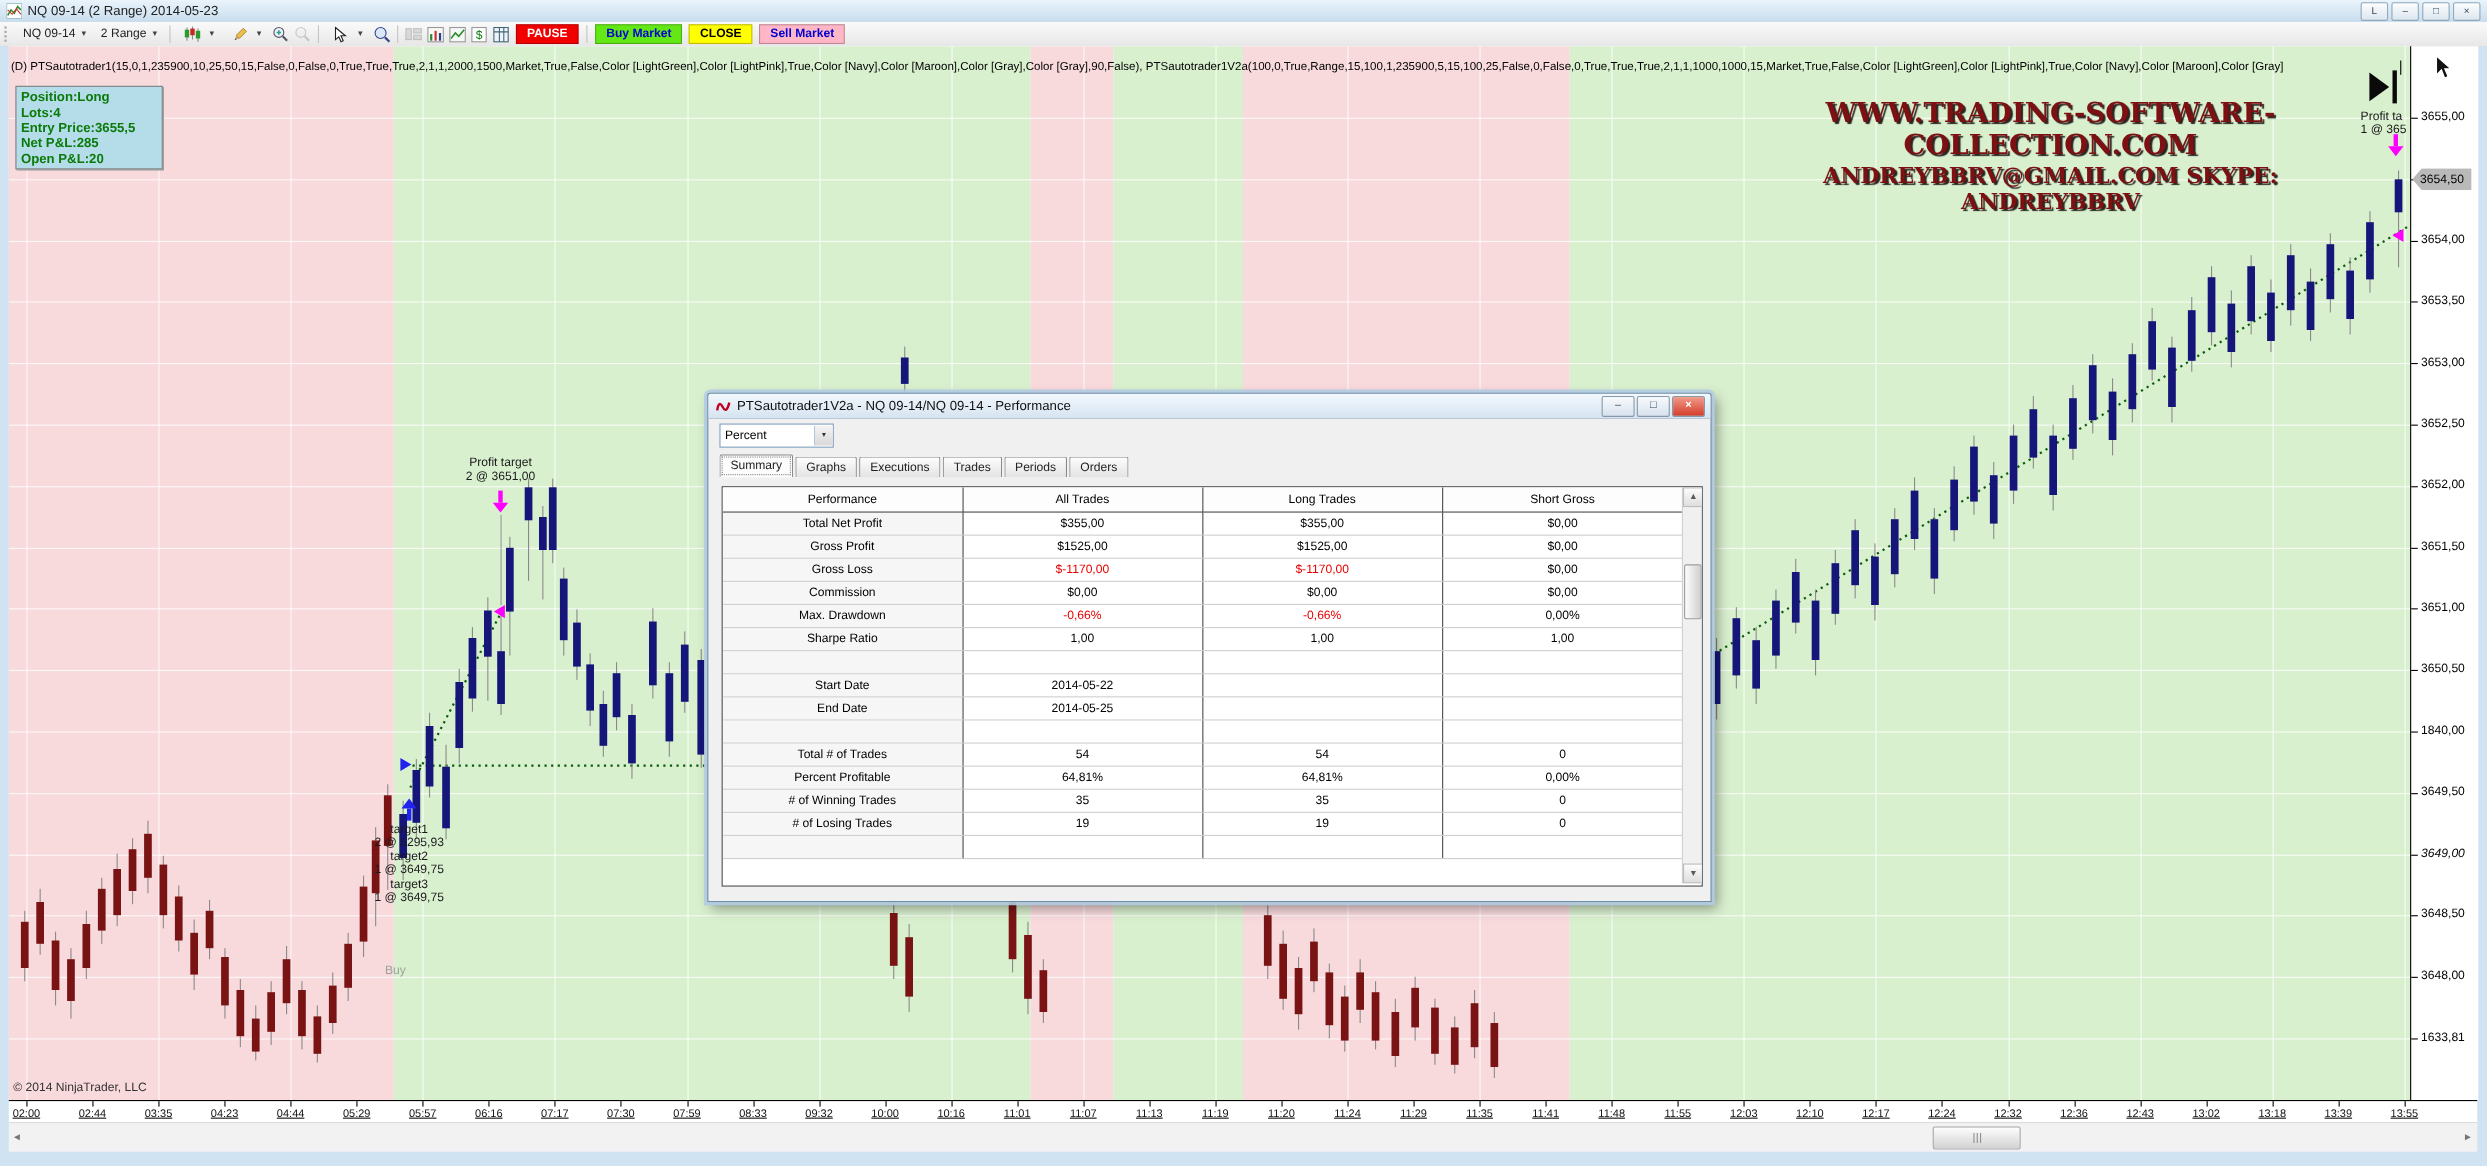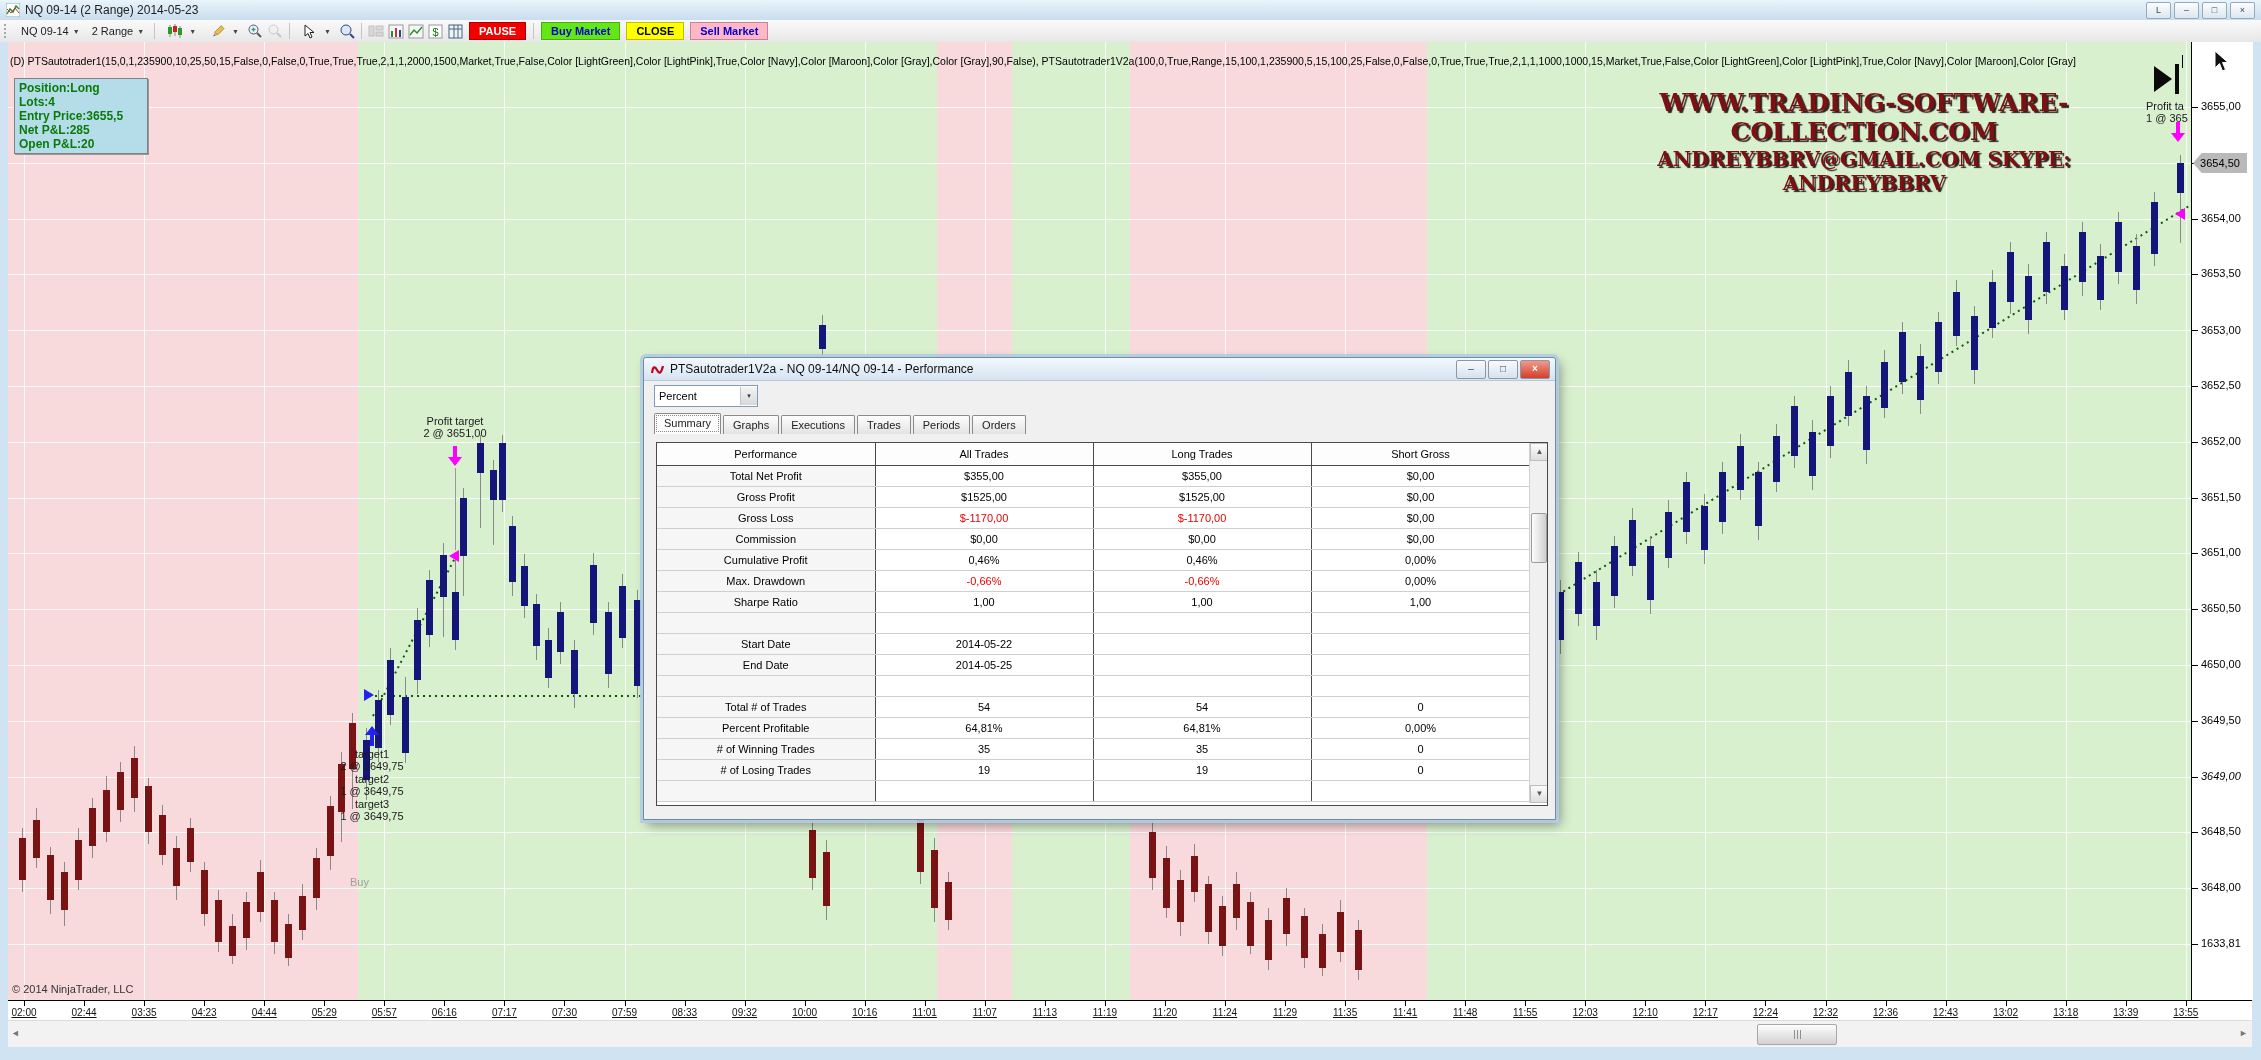--- a/index.html
+++ b/index.html
@@ -547,21 +547,21 @@
       </div>
       <div class="annvline" style="left: 447px; top: 426px; height: 82px;"></div>
       <div class="tri tleft" style="left: 441px; top: 508px;"></div>
       <div class="tri tright" style="left: 356px; top: 647px;"></div>
       <div class="marr aup blue" style="left: 357px; top: 684px;">
         <div class="head"></div>
         <div class="shaft"></div>
       </div>
       <div class="chart-label" style="top: 706px; width: 80px; left: 324px;">
         <div>target1</div>
-        <div>2 @ 3649,75</div>
+        <div>2 @ 5295,93</div>
       </div>
       <div class="chart-label" style="top: 731px; width: 80px; left: 324px;">
         <div>target2</div>
         <div>1 @ 3649,75</div>
       </div>
       <div class="chart-label" style="top: 756px; width: 80px; left: 324px;">
         <div>target3</div>
         <div>1 @ 3649,75</div>
       </div>
       <div class="chart-label clip" style="top: 58px; width: 44px; left: 2138px;">
@@ -592,21 +592,21 @@
       <div class="plab" style="top: 337px;">3652,50</div>
       <div class="ptick" style="top: 399.8px;"></div>
       <div class="plab" style="top: 392.8px;">3652,00</div>
       <div class="ptick" style="top: 455.6px;"></div>
       <div class="plab" style="top: 448.6px;">3651,50</div>
       <div class="ptick" style="top: 511.4px;"></div>
       <div class="plab" style="top: 504.4px;">3651,00</div>
       <div class="ptick" style="top: 567.2px;"></div>
       <div class="plab" style="top: 560.2px;">3650,50</div>
       <div class="ptick" style="top: 623px;"></div>
-      <div class="plab" style="top: 616px;">4650,00</div>
+      <div class="plab" style="top: 616px;">1840,00</div>
       <div class="ptick" style="top: 678.8px;"></div>
       <div class="plab" style="top: 671.8px;">3649,50</div>
       <div class="ptick" style="top: 734.6px;"></div>
       <div class="plab" style="top: 727.6px; font-style: italic;">3649,00</div>
       <div class="ptick" style="top: 790.4px;"></div>
       <div class="plab" style="top: 783.4px;">3648,50</div>
       <div class="ptick" style="top: 846.2px;"></div>
       <div class="plab" style="top: 839.2px;">3648,00</div>
       <div class="ptick" style="top: 902px;"></div>
       <div class="plab" style="top: 895px;">1633,81</div>
@@ -759,26 +759,20 @@
               <td class="red">$-1170,00</td>
               <td>$0,00</td>
             </tr>
             <tr>
               <td class="lbl">Commission</td>
               <td>$0,00</td>
               <td>$0,00</td>
               <td>$0,00</td>
             </tr>
             <tr>
-              <td class="lbl">Cumulative Profit</td>
-              <td>0,46%</td>
-              <td>0,46%</td>
-              <td>0,00%</td>
-            </tr>
-            <tr>
               <td class="lbl">Max. Drawdown</td>
               <td class="red">-0,66%</td>
               <td class="red">-0,66%</td>
               <td>0,00%</td>
             </tr>
             <tr>
               <td class="lbl">Sharpe Ratio</td>
               <td>1,00</td>
               <td>1,00</td>
               <td>1,00</td>

